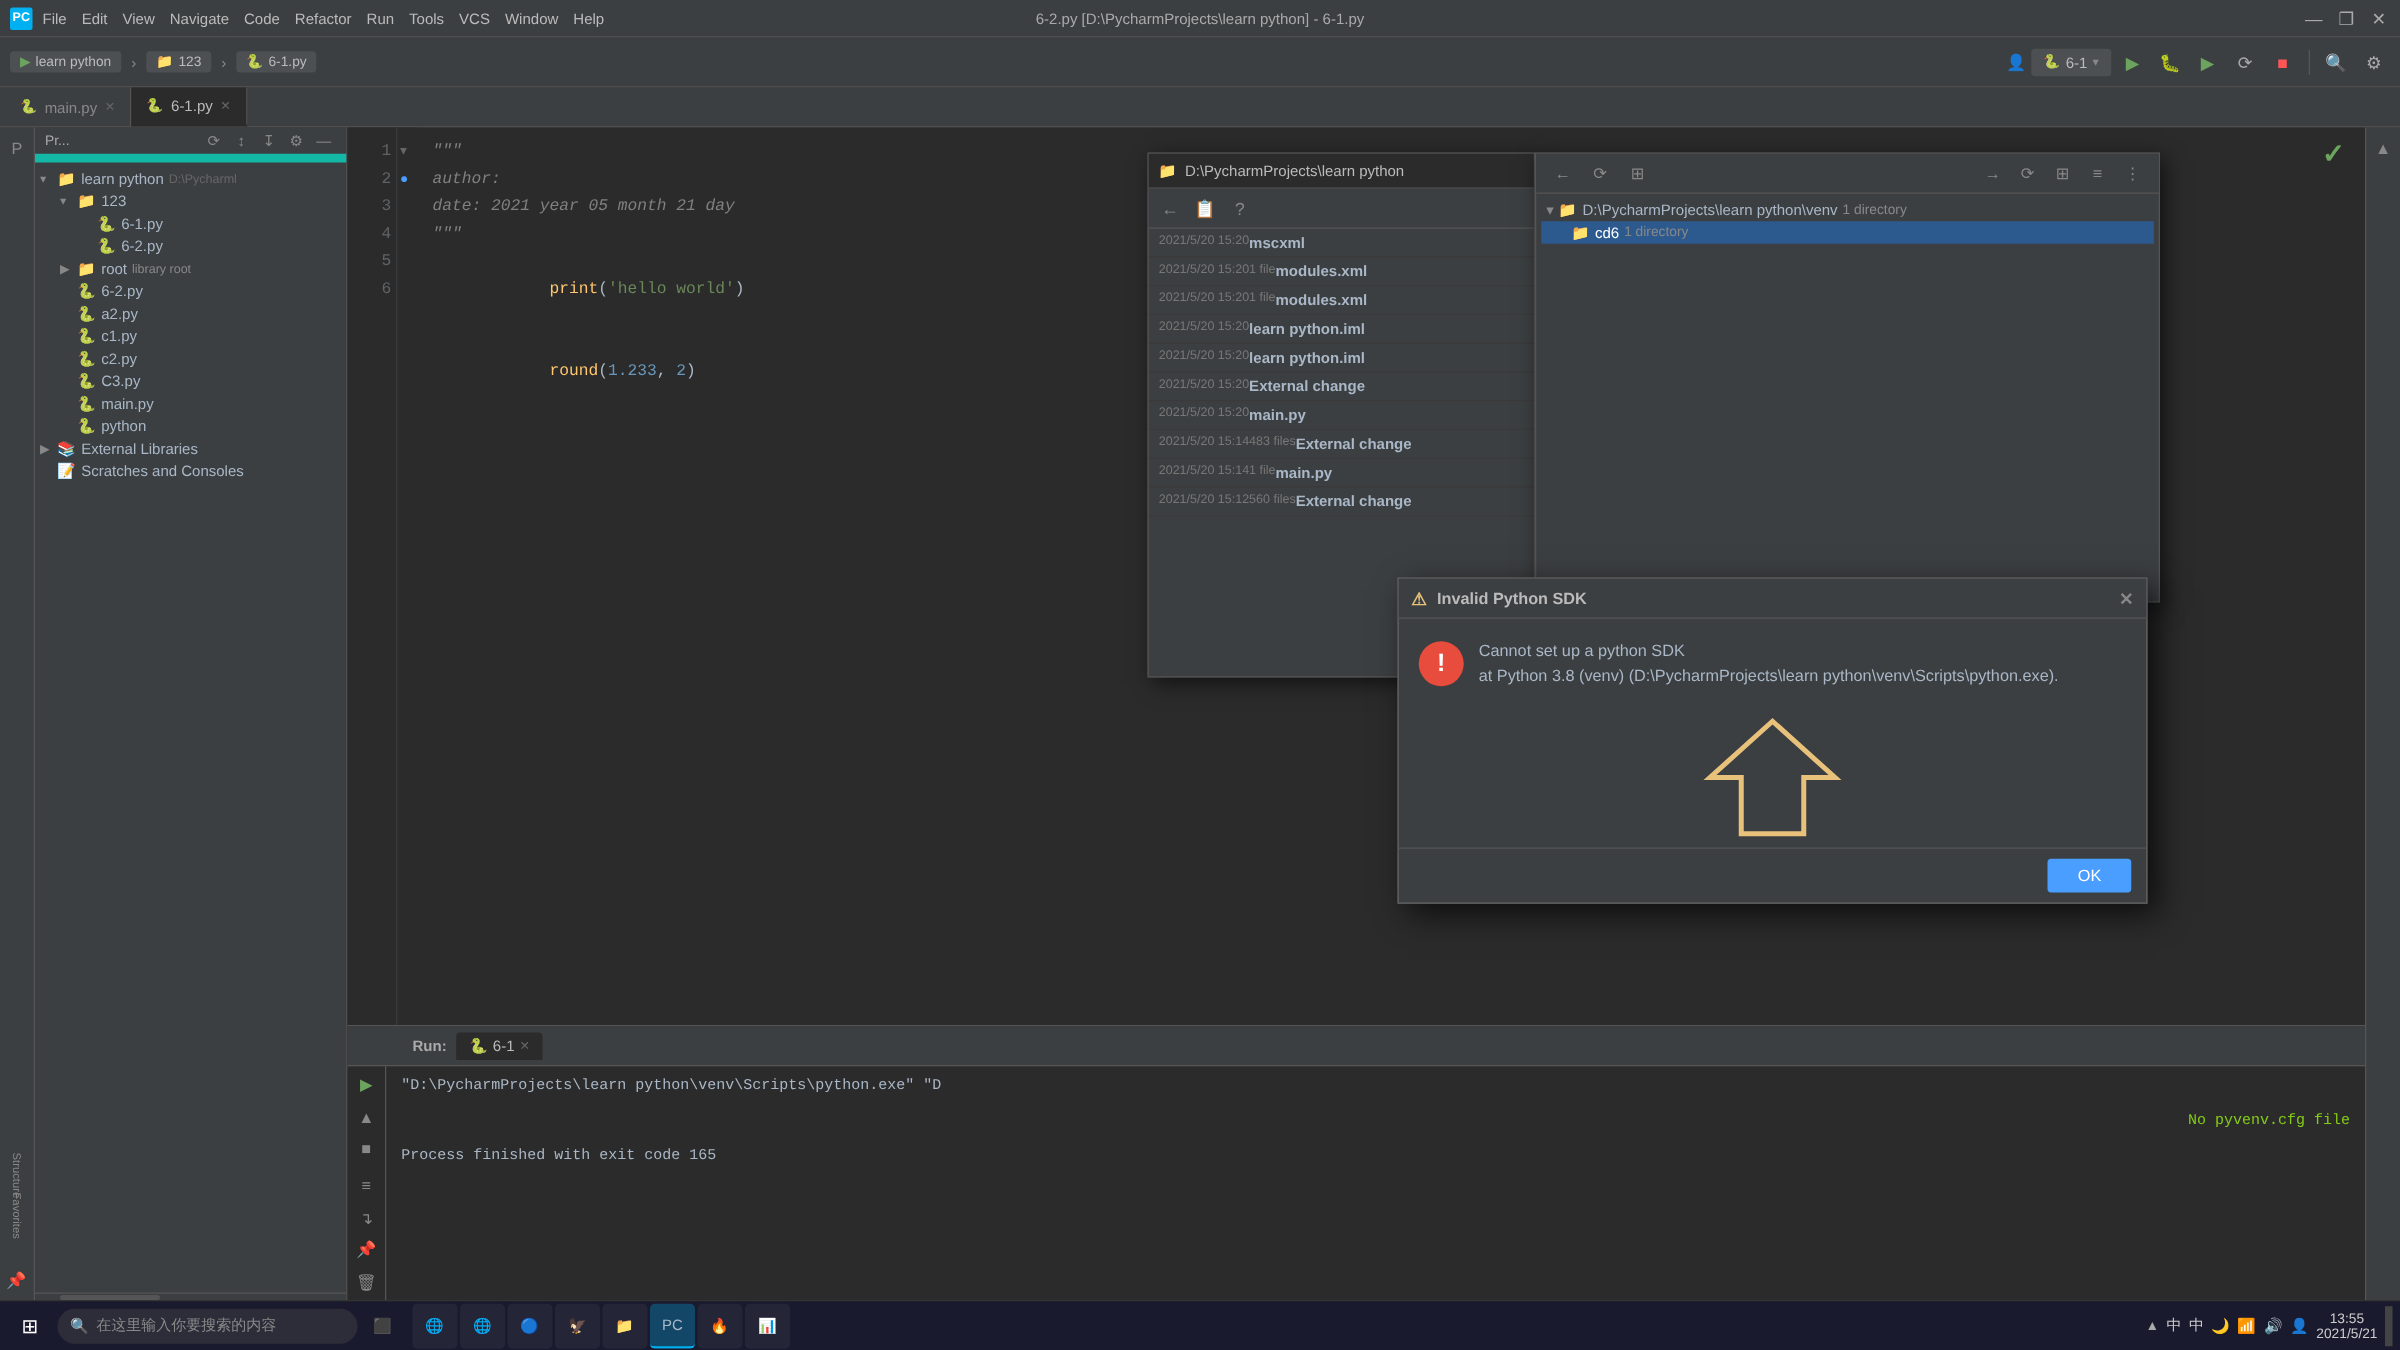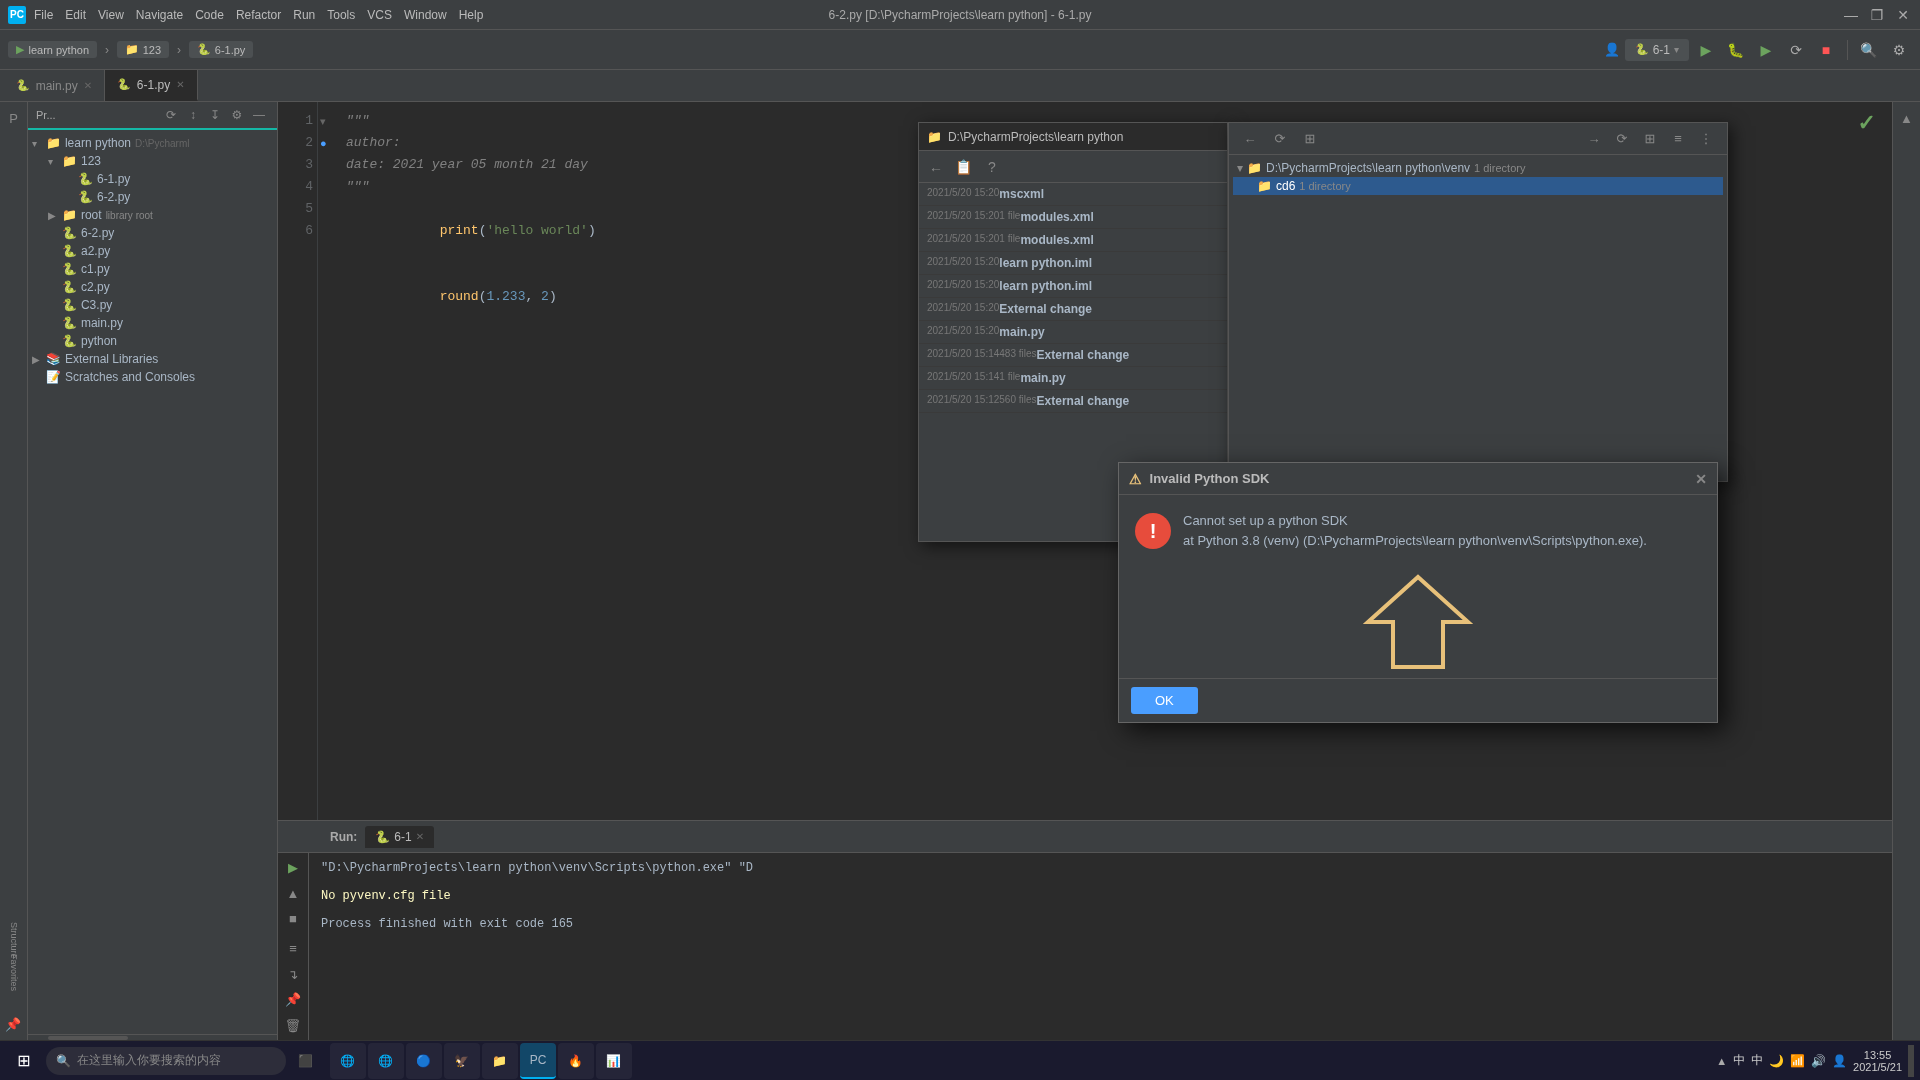--- a/index.html
+++ b/index.html
@@ -33,21 +33,21 @@
       height: 32px; background: #3c3f41; display: flex; align-items: stretch;
       border-bottom: 1px solid #555; padding-left: 4px;
     }
     .tab { display: flex; align-items: center; padding: 0 12px; gap: 6px; font-size: 12px; color: #888; cursor: pointer; border-right: 1px solid #555; }
     .tab.active { background: #2b2b2b; color: #bbb; border-bottom: 2px solid #2b2b2b; }
     .tab .close-icon { font-size: 10px; color: #666; cursor: pointer; }
     .tab .file-icon { font-size: 11px; }
 
     
     .sidebar { width: 250px; background: #3c3f41; border-right: 1px solid #555; display: flex; flex-direction: column; }
-    .sidebar-header { height: 28px; background: #3c3f41; display: flex; align-items: center; padding: 0 8px; gap: 4px; border-bottom: 2px solid #14b8a6; }
+    .sidebar-header { height: 28px; background: #3c3f41; display: flex; align-items: center; padding: 0 8px; gap: 4px; border-bottom: 7px solid #14b8a6; }
     .sidebar-header span { font-size: 11px; color: #aaa; }
     .sidebar-icons { display: flex; gap: 2px; margin-left: auto; }
     .sidebar-icon { width: 20px; height: 20px; display: flex; align-items: center; justify-content: center; cursor: pointer; color: #888; font-size: 12px; }
     .tree { flex: 1; overflow: auto; padding: 4px 0; }
     .tree-item { display: flex; align-items: center; padding: 2px 4px; cursor: pointer; font-size: 12px; }
     .tree-item .indent { display: inline-block; }
     .tree-item .arrow { width: 14px; font-size: 10px; color: #888; }
     .tree-item .item-icon { margin-right: 4px; font-size: 12px; }
     .tree-item .item-label { font-size: 12px; }
     .folder-icon { color: #e8c17a; }
@@ -68,21 +68,21 @@
     
     .run-panel { height: 220px; background: #2b2b2b; border-top: 1px solid #555; display: flex; flex-direction: column; }
     .run-panel-header { height: 32px; background: #3c3f41; display: flex; align-items: center; padding: 0 8px; gap: 8px; border-bottom: 1px solid #555; }
     .run-panel-header .run-label { font-size: 12px; color: #aaa; font-weight: bold; padding-left: 44px; }
     .run-tab-name { display: flex; align-items: center; gap: 4px; background: #2b2b2b; padding: 4px 10px; font-size: 12px; color: #bbb; border-radius: 3px 3px 0 0; }
     .run-tab-close { font-size: 10px; color: #666; }
     .run-content { flex: 1; padding: 8px 12px; font-family: 'Courier New', monospace; font-size: 12px; color: #a9b7c6; overflow: auto; }
     .run-btn-bar { display: flex; flex-direction: column; gap: 4px; padding: 4px; border-right: 1px solid #555; }
     .run-action { width: 22px; height: 22px; display: flex; align-items: center; justify-content: center; cursor: pointer; color: #888; font-size: 13px; }
     .run-body { display: flex; flex: 1; overflow: hidden; }
-    .error-text { color: #fef9c3; }
+    .error-text { color: #84cc16; text-align: right; }
     .normal-text { color: #a9b7c6; }
 
     
     .bottom-tabs { height: 32px; background: #3c3f41; display: flex; align-items: stretch; border-top: 1px solid #555; }
     .bottom-tab { display: flex; align-items: center; padding: 0 14px; gap: 5px; font-size: 12px; color: #888; cursor: pointer; border-right: 1px solid #444; }
 
     
     .status-bar { height: 22px; background: #3c3f41; display: flex; align-items: center; padding: 0 8px; font-size: 11px; color: #aaa; border-top: 1px solid #555; gap: 12px; }
     .status-right { margin-left: auto; display: flex; gap: 12px; align-items: center; }
     .left-icon { width: 24px; height: 24px; display: flex; align-items: center; justify-content: center; cursor: pointer; color: #888; font-size: 13px; border-radius: 3px; }
@@ -136,21 +136,21 @@
       border: 1px solid #666;
       box-shadow: 8px 8px 24px rgba(0,0,0,0.7);
       z-index: 200;
     }
     .sdk-header { height: 32px; background: #3c3f41; display: flex; align-items: center; padding: 0 10px; border-bottom: 1px solid #555; font-size: 13px; color: #bbb; font-weight: bold; }
     .sdk-header .sdk-icon { color: #e8c17a; margin-right: 8px; font-size: 14px; }
     .sdk-header .close-x { margin-left: auto; cursor: pointer; font-size: 14px; color: #888; }
     .sdk-body { padding: 16px 16px 12px; display: flex; gap: 12px; align-items: flex-start; }
     .sdk-error-icon { width: 36px; height: 36px; background: #e74c3c; border-radius: 50%; display: flex; align-items: center; justify-content: center; color: white; font-size: 20px; font-weight: bold; flex-shrink: 0; margin-top: 2px; }
     .sdk-message { font-size: 13px; color: #a9b7c6; line-height: 1.5; }
-    .sdk-footer { display: flex; justify-content: flex-start; padding: 8px 12px; border-top: 1px solid #555; }
+    .sdk-footer { display: flex; justify-content: flex-end; padding: 8px 12px; border-top: 1px solid #555; }
     .sdk-ok { background: #4a9eff; color: white; border: none; padding: 6px 24px; border-radius: 3px; font-size: 13px; cursor: pointer; }
 
     
     ::-webkit-scrollbar { width: 6px; height: 6px; }
     ::-webkit-scrollbar-track { background: #2b2b2b; }
     ::-webkit-scrollbar-thumb { background: #555; border-radius: 3px; }
   </style>
 </head>
 <body>
 

